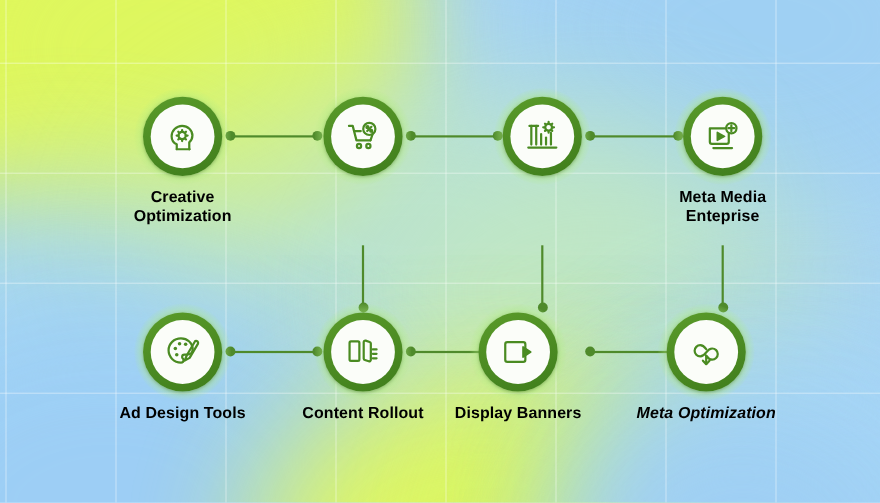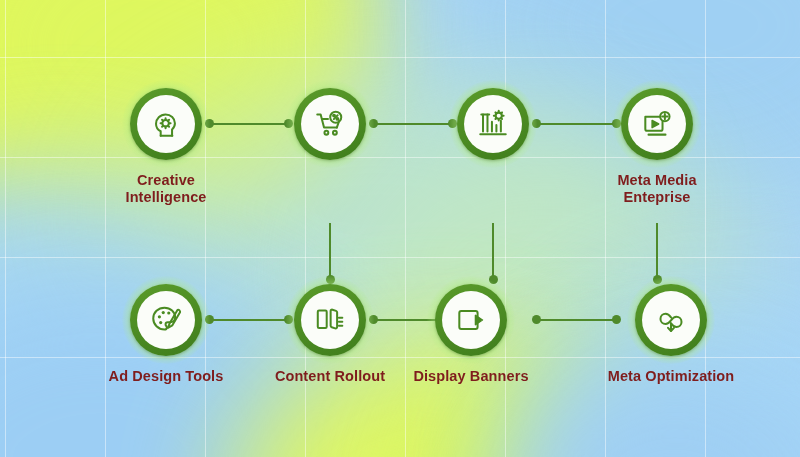--- a/index.html
+++ b/index.html
@@ -71,21 +71,21 @@
     background: #fbfdf9;
     display: flex; align-items: center; justify-content: center;
   }
   .inner svg { display: block; }
 
   .label {
     margin-top: 12px;
     font-size: 14.5px;
     font-weight: 700;
     line-height: 17px;
-    color: #7f1d1d;
+    color: #000000;
     letter-spacing: .1px;
   }
 
   
   .conn-h {
     position: absolute;
     height: 2px;
     background: #4f8a2b;
   }
   .conn-v {
@@ -165,21 +165,21 @@
               <path d="M11 27v-4.2c-2.6-1.2-4.4-3.9-4.4-7C6.6 11.3 10.5 7 15.6 7c4.9 0 8.8 3.7 8.8 8.3 0 2.4-1 4.3-2.7 5.8v6" fill="none"></path>
               <path d="M11 27h11"></path>
               <circle cx="15.6" cy="15.3" r="3.1" fill="none"></circle>
               <path d="M15.6 10.6v1.6M15.6 18.4v1.6M10.9 15.3h1.6M18.7 15.3h1.6M12.3 12l1.1 1.1M17.8 17.5l1.1 1.1M18.9 12l-1.1 1.1M13.4 17.5l-1.1 1.1"></path>
             </svg>
           </span>
         </div>
       </div>
       <div class="label">
         <span>Creative</span><br>
-        <span>Intelligence</span>
+        <span>Optimization</span>
       </div>
     </div>
 
     <div class="node" style="left:255px; top:88px;">
       <div class="circle-wrap">
         <div class="halo"></div>
         <div class="ring"></div>
         <div class="inner">
           <span>
             <svg width="34" height="34" viewBox="0 0 32 32" fill="none" stroke="#4a8b22" stroke-width="1.9" stroke-linejoin="round" stroke-linecap="round">
@@ -294,21 +294,21 @@
               <path d="M20.2 11.6v8.8l6.6-4.4-6.6-4.4z" fill="#4a8b22" stroke-width="1.4"></path>
             </svg>
           </span>
         </div>
       </div>
       <div class="label">
         <span>Display Banners</span>
       </div>
     </div>
 
-    <div class="node" style="left:596px; top:284px;">
+    <div class="node" style="left:567px; top:284px;font-style:italic;">
       <div class="circle-wrap">
         <div class="halo"></div>
         <div class="ring"></div>
         <div class="inner">
           <span>
             <svg width="34" height="34" viewBox="0 0 32 32" fill="none" stroke="#4a8b22" stroke-width="1.9" stroke-linejoin="round" stroke-linecap="round">
               <path d="M16 13.6c-1.6-2.2-3.1-3.4-5.1-3.4a4.8 4.8 0 0 0 0 9.6c2 0 3.5-1.2 5.1-3.4 1.6-2.2 3.1-3.4 5.1-3.4a4.8 4.8 0 0 1 0 9.6c-2 0-3.5-1.2-5.1-3.4"></path>
               <path d="M16 19.2v7"></path>
               <path d="M13.2 23.4 16 26.4l2.8-3"></path>
             </svg>

